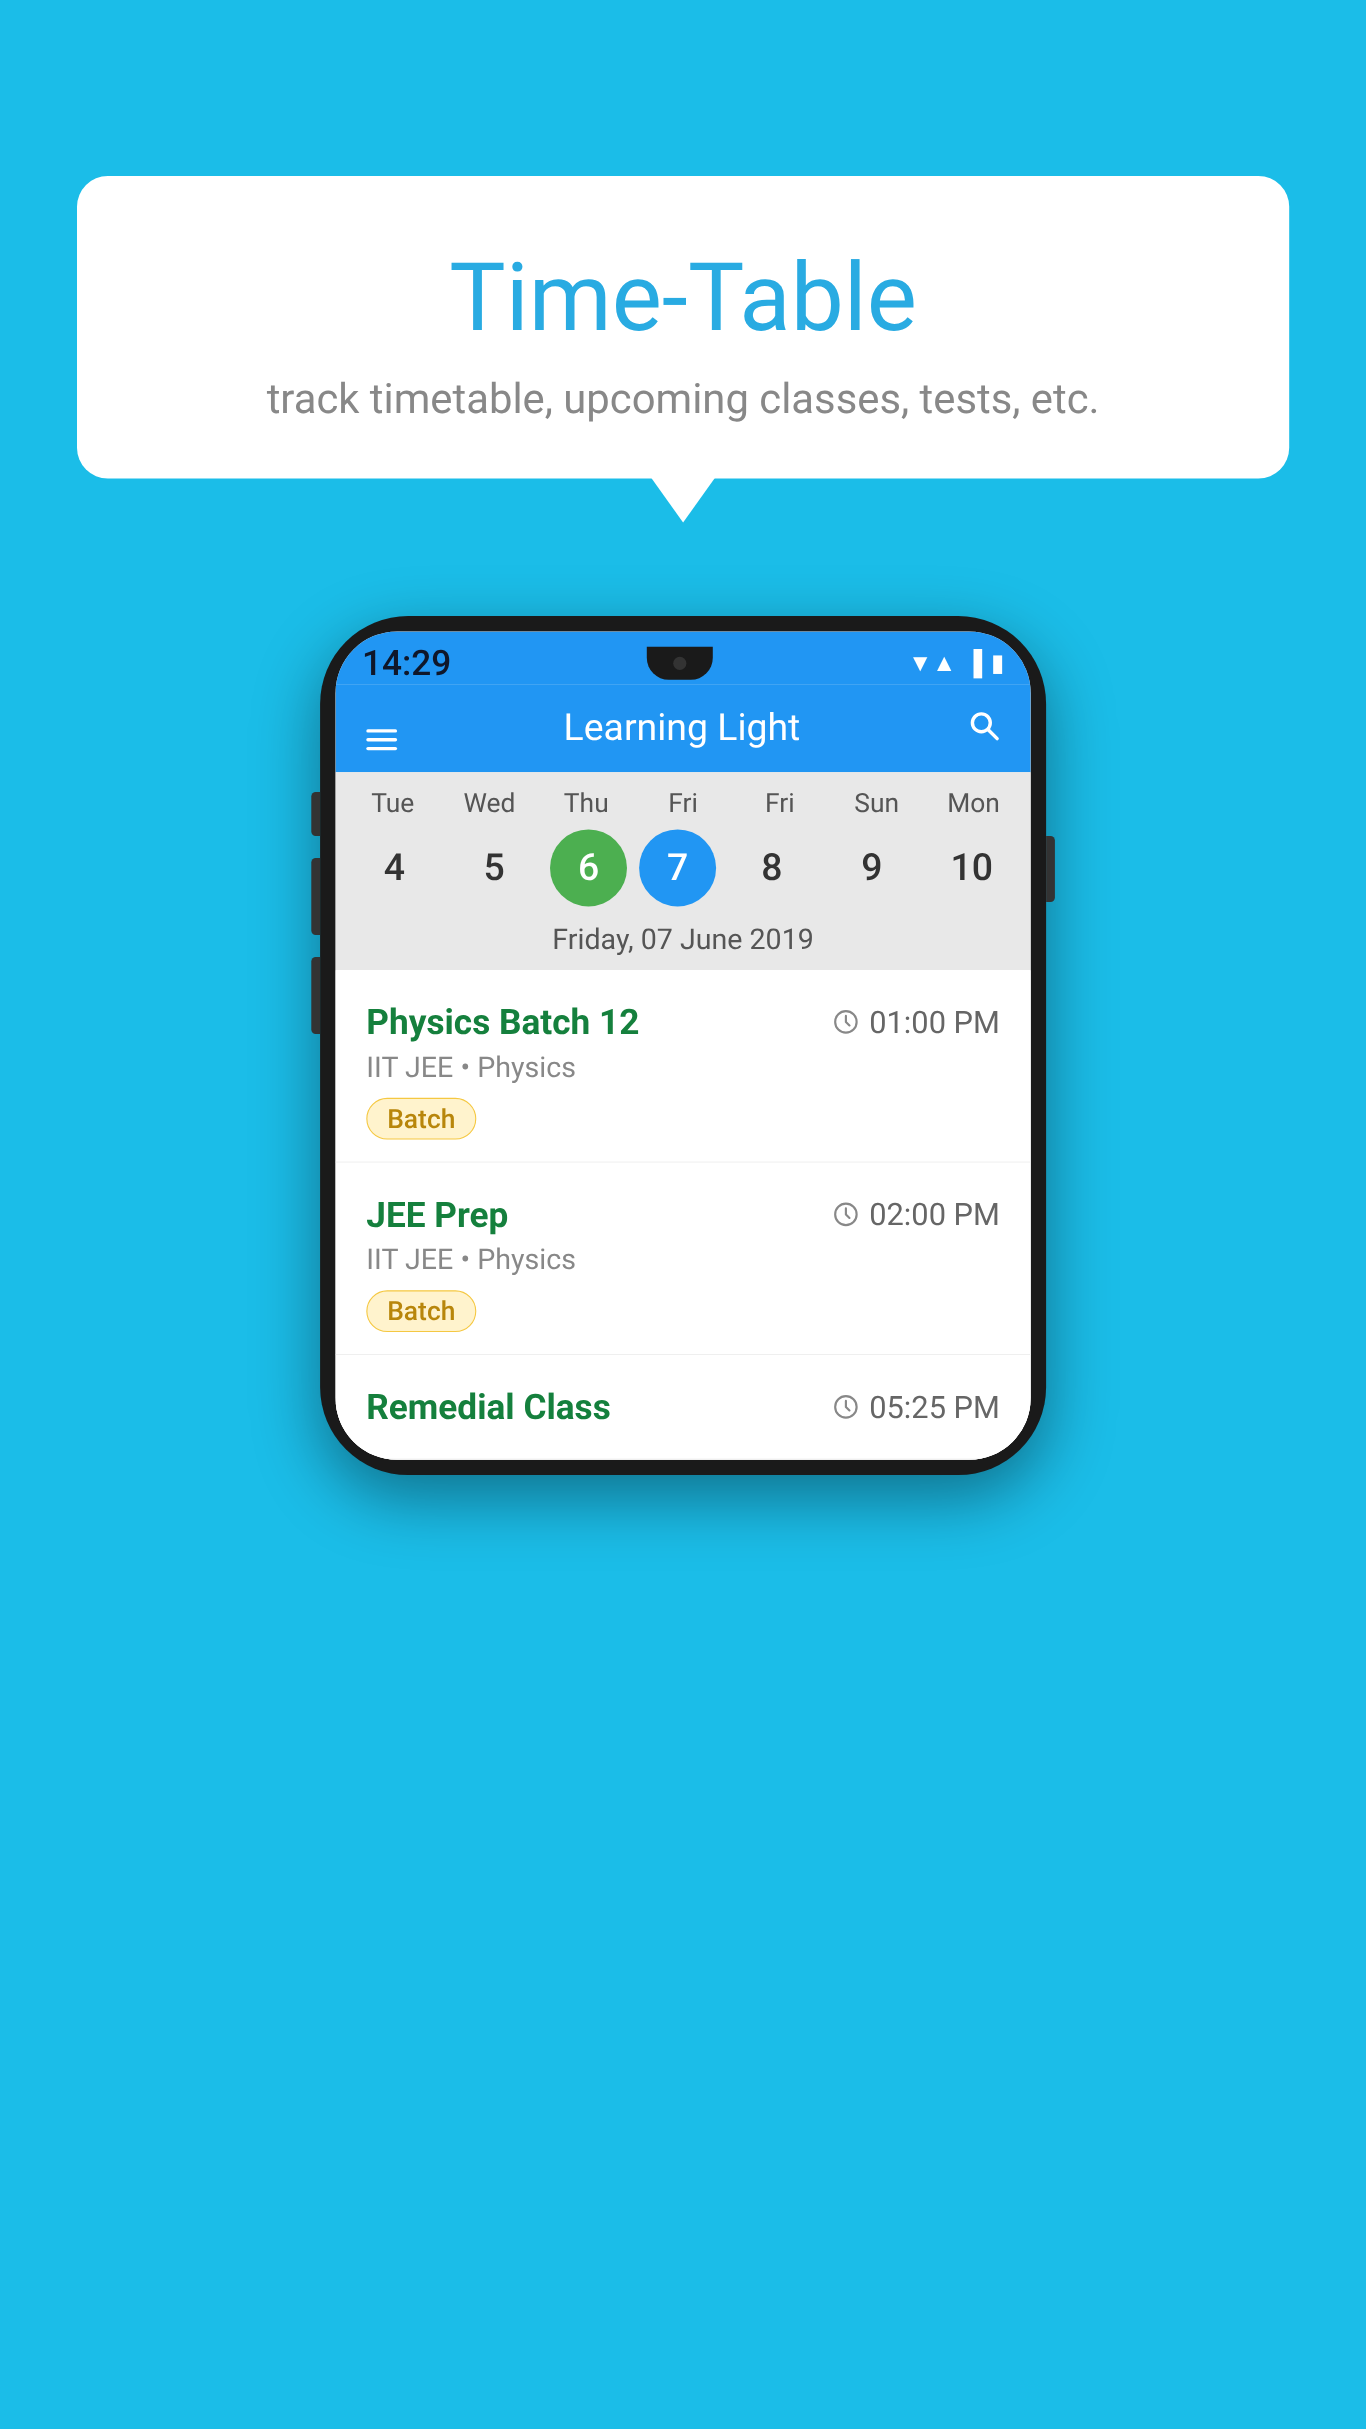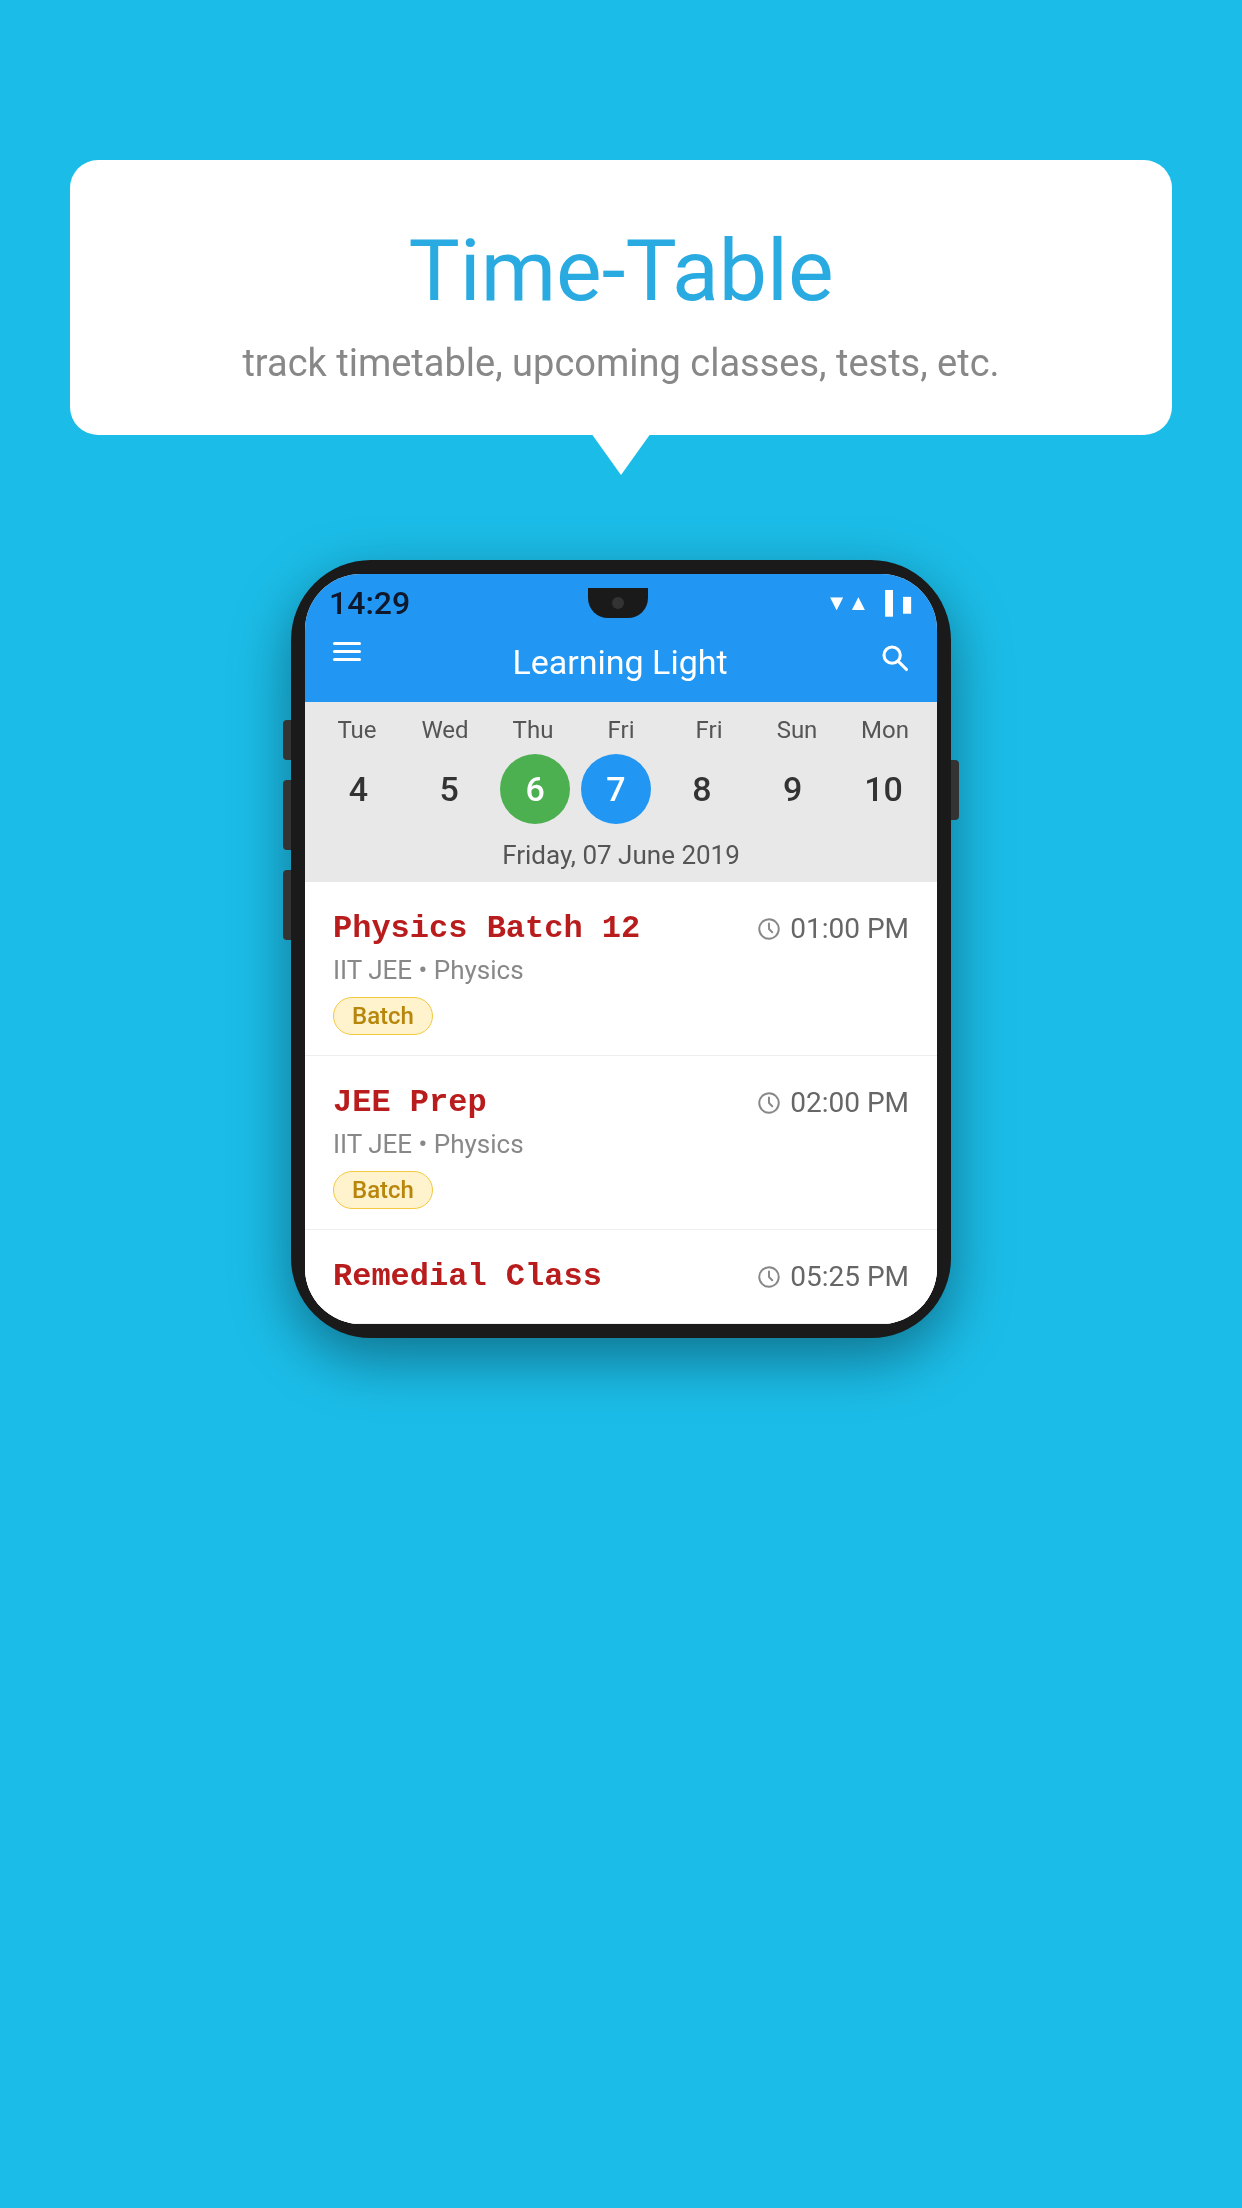--- a/index.html
+++ b/index.html
@@ -115,21 +115,21 @@
       background: #f5f5f5;
       border-radius: 56px;
       overflow: hidden;
     }
 
     
     .app-header {
       background: #2196F3;
       padding: 20px 28px;
       display: flex;
-      align-items: flex-start;
+      align-items: flex-end;
       justify-content: space-between;
     }
 
     .hamburger-lines {
       display: flex;
       flex-direction: column;
       gap: 5px;
     }
 
     .hamburger-lines span {
@@ -226,22 +226,21 @@
     .schedule-item-header {
       display: flex;
       justify-content: space-between;
       align-items: center;
       margin-bottom: 8px;
     }
 
     .schedule-item-title {
       font-size: 32px;
       font-weight: 700;
-      color: #b91c1c;
-      font-family: Liberation Mono, monospace;
+      color: #15803d;
     }
 
     .schedule-time {
       display: flex;
       align-items: center;
       gap: 8px;
       color: #666;
       font-size: 28px;
     }
 

